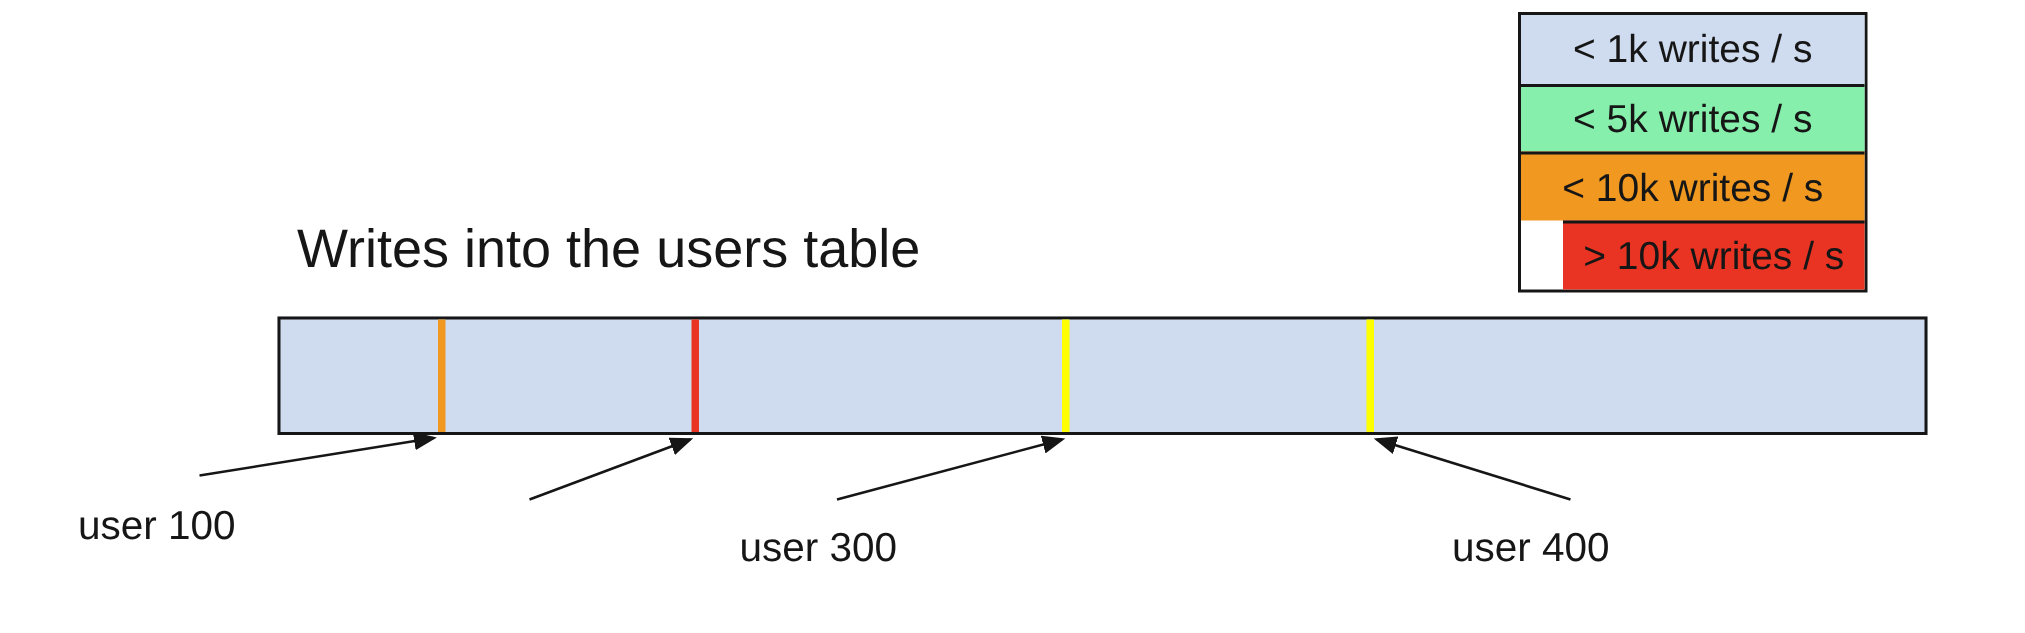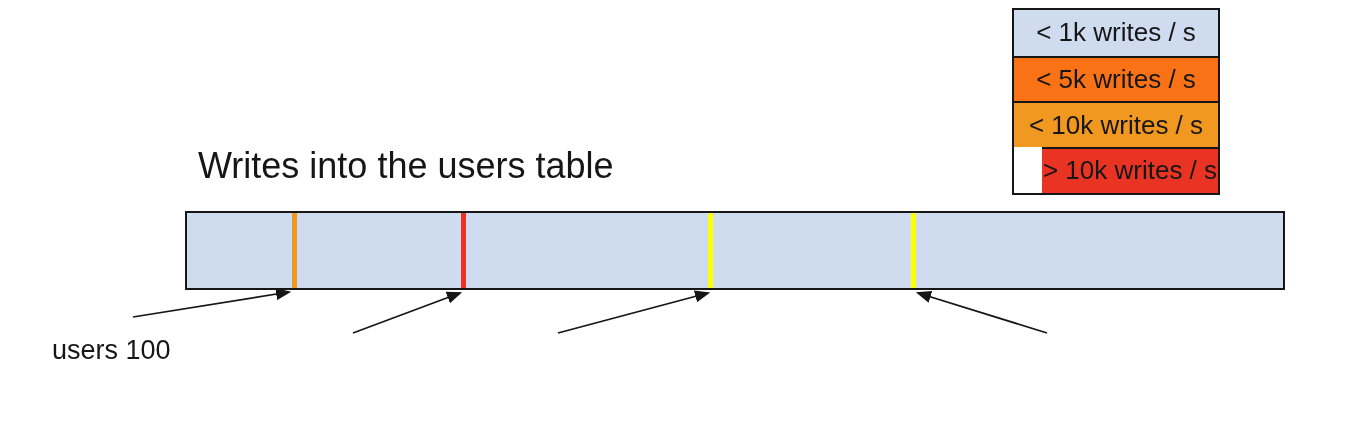--- a/index.html
+++ b/index.html
@@ -22,21 +22,21 @@
     font-size: 36px;
     line-height: 32px;
     color: #161616;
     white-space: nowrap;
   }
   
   .legend {
     position: absolute;
     left: 1012px;
     top: 8px;
-    width: 208px;
+    width: 233px;
     border: 2px solid #161616;
   }
   .legend-row {
     height: 45.7px;
     display: flex;
     align-items: center;
     justify-content: center;
     font-size: 26px;
     white-space: nowrap;
   }
@@ -91,21 +91,21 @@
 <body>
 
 <div class="canvas">
 
   <div class="diagram-title">Writes into the users table</div>
 
   <div class="legend">
     <div class="legend-row" style="background: rgb(207, 219, 238);">
       <span>&lt; 1k writes / s</span>
     </div>
-    <div class="legend-row" style="background: #f97316;">
+    <div class="legend-row" style="background: #86efac;">
       <span>&lt; 5k writes / s</span>
     </div>
     <div class="legend-row" style="background: rgb(240, 152, 32); text-align: center;">
       <span>&lt; 10k writes / s</span>
     </div>
     <div class="legend-row" style="background: rgb(234, 52, 35); margin-left: 28px;">
       <span>&gt; 10k writes / s</span>
     </div>
   </div>
 
@@ -121,15 +121,17 @@
       <marker id="arrowhead" viewBox="0 0 10 8" refX="8.5" refY="4" markerWidth="9" markerHeight="7.2" orient="auto-start-reverse">
         <path class="head" d="M0,0 L10,4 L0,8 z"></path>
       </marker>
     </defs>
     <line x1="133" y1="317" x2="289" y2="292" marker-end="url(#arrowhead)"></line>
     <line x1="353" y1="333" x2="460" y2="293" marker-end="url(#arrowhead)"></line>
     <line x1="558" y1="333" x2="708" y2="293" marker-end="url(#arrowhead)"></line>
     <line x1="1047" y1="333" x2="918" y2="293" marker-end="url(#arrowhead)"></line>
   </svg>
 
-  <div class="user-label u100">users 100</div>
+  <div class="user-label u100">user 100</div>
+  <div class="user-label u300">user 300</div>
+  <div class="user-label u400">user 400</div>
 
 </div>
 
 </body></html>

